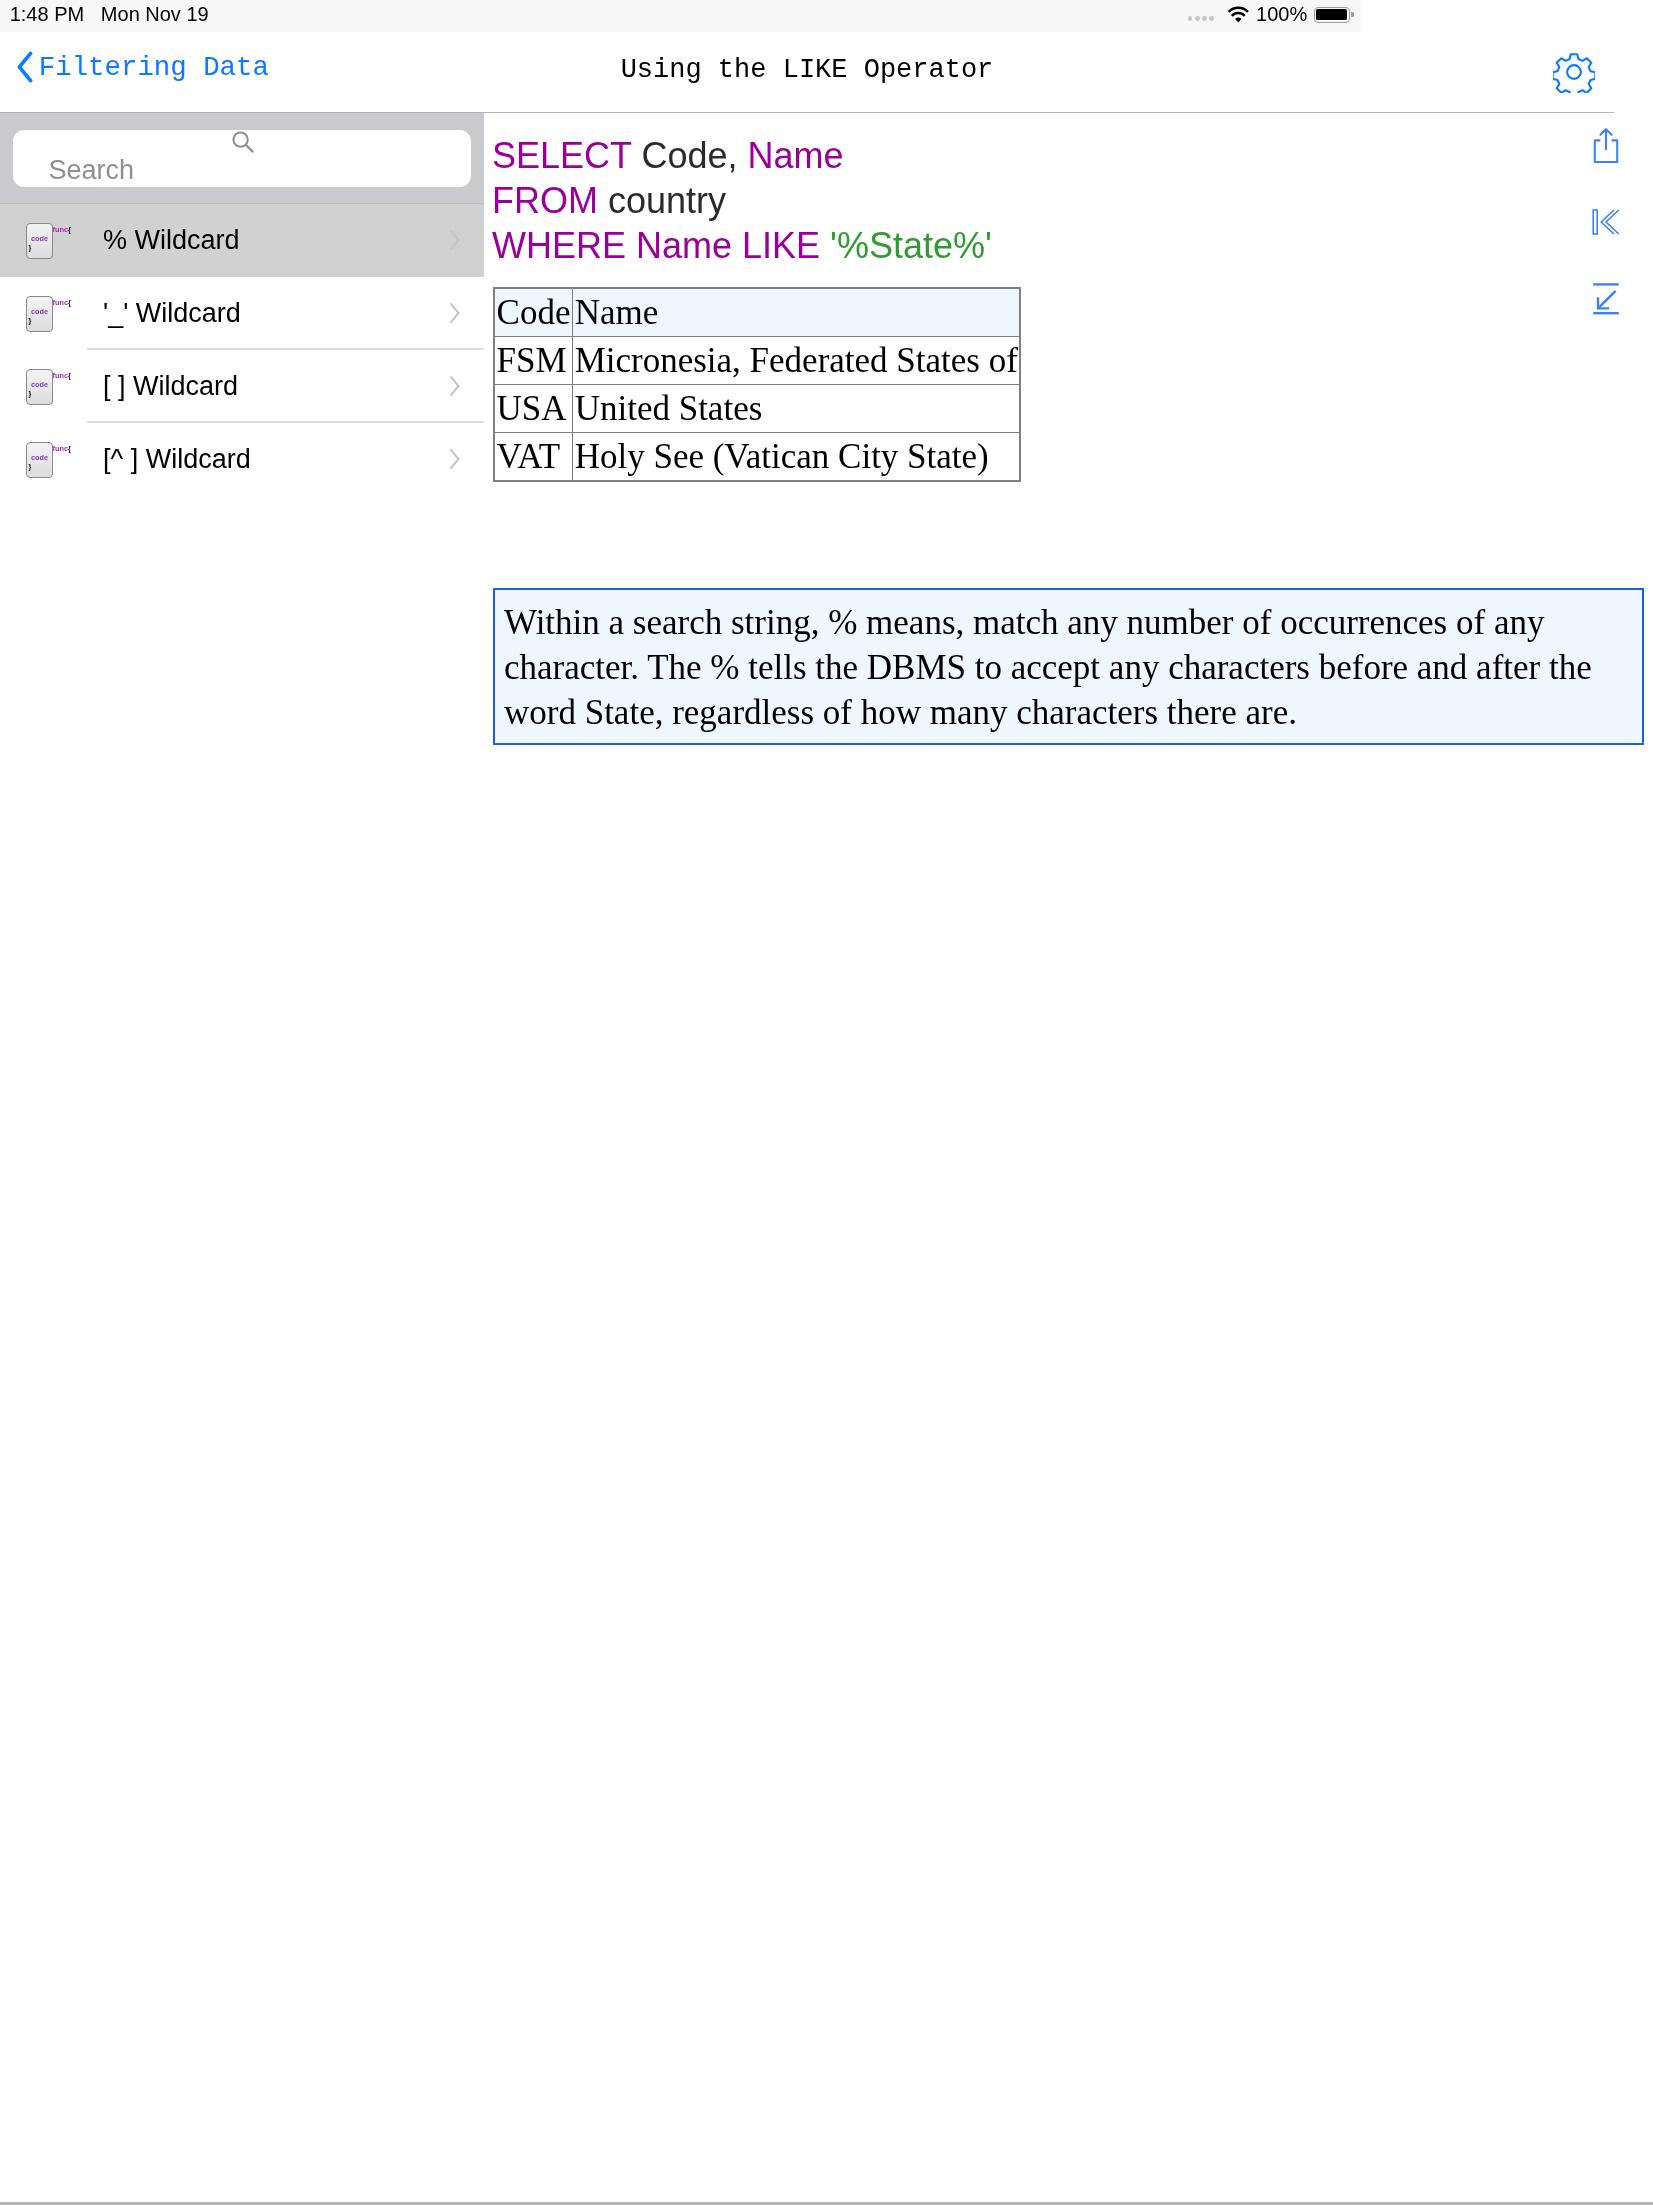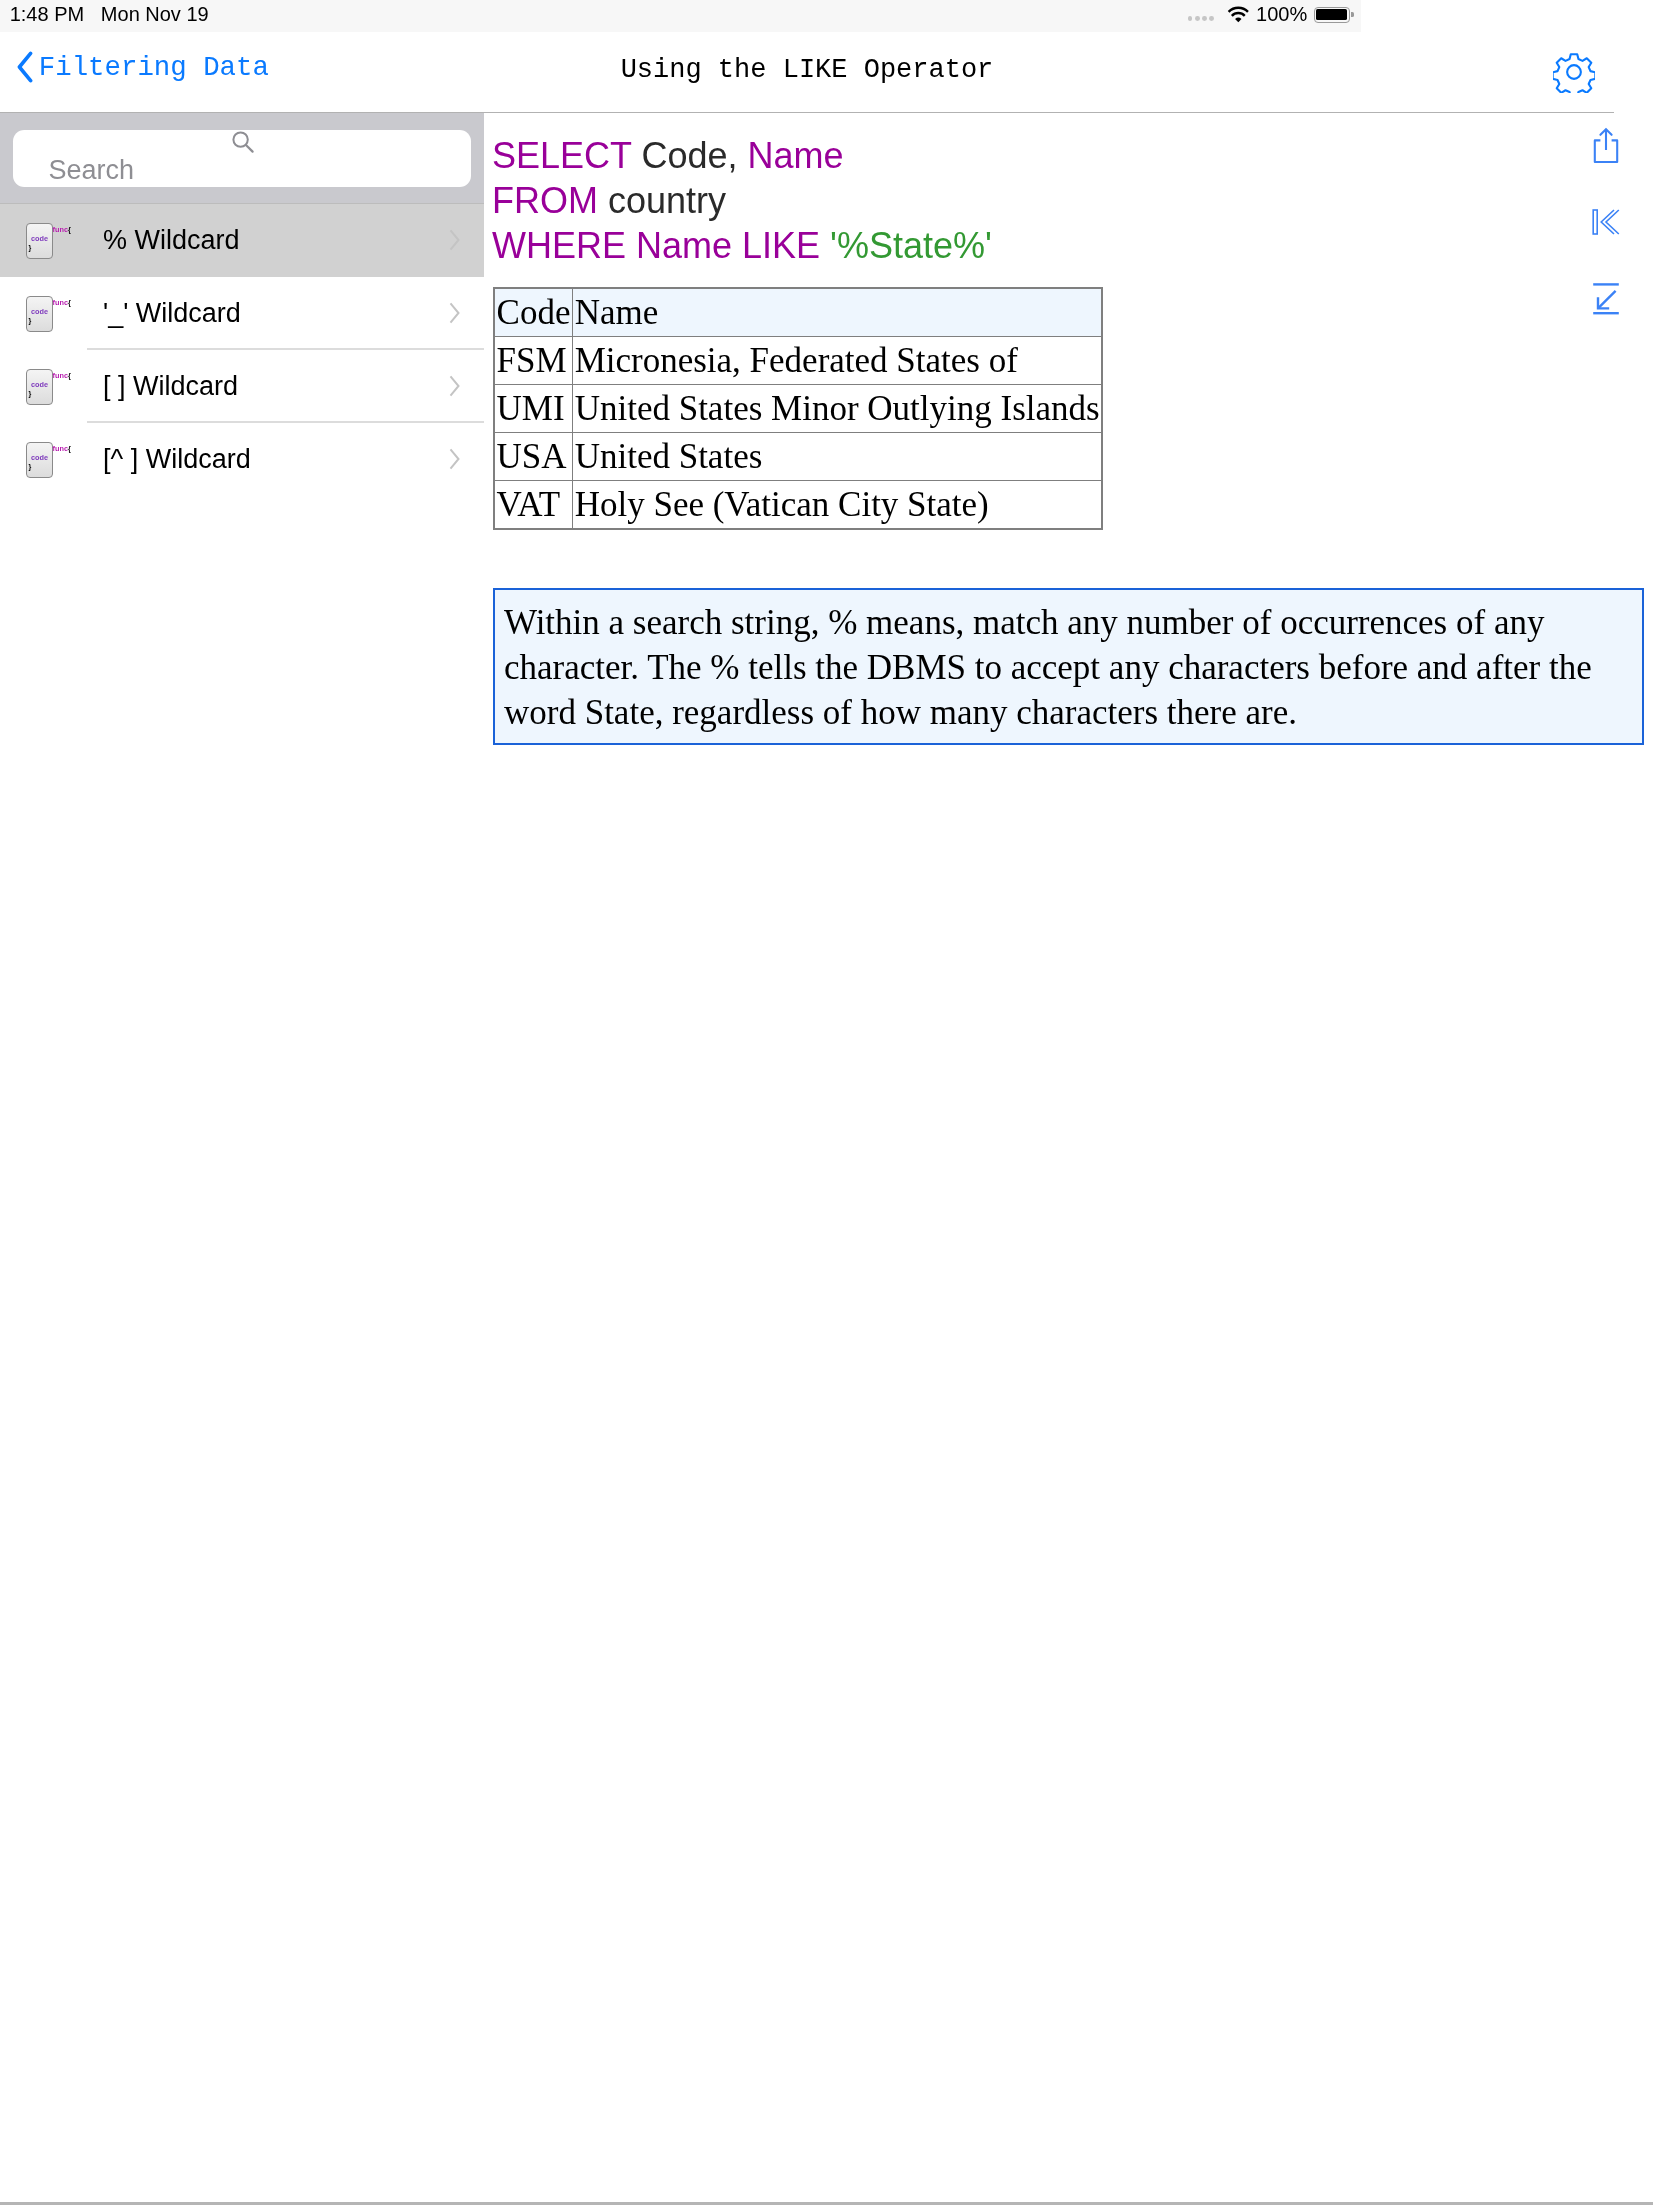--- a/index.html
+++ b/index.html
@@ -203,24 +203,20 @@
         <th>Code</th>
         <th>Name</th>
       </tr>
     </thead>
     <tbody>
       <tr>
         <td>FSM</td>
         <td>Micronesia, Federated States of</td>
       </tr>
       <tr>
-        <td>UMI</td>
-        <td>United States Minor Outlying Islands</td>
-      </tr>
-      <tr>
         <td>USA</td>
         <td>United States</td>
       </tr>
       <tr>
         <td>VAT</td>
         <td>Holy See (Vatican City State)</td>
       </tr>
     </tbody>
   </table>
 

